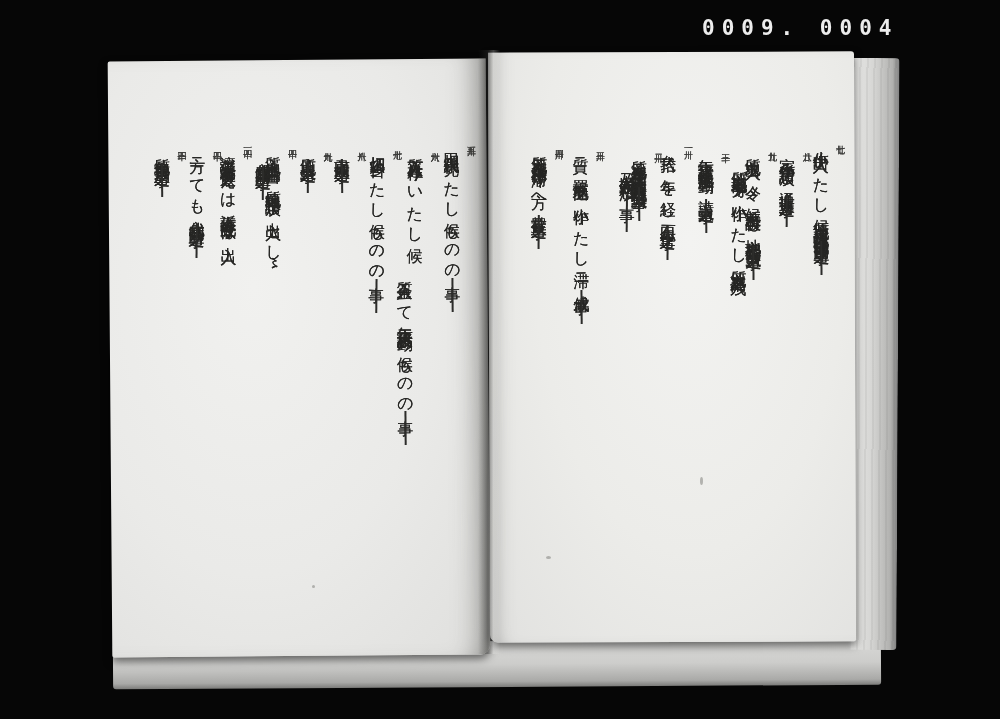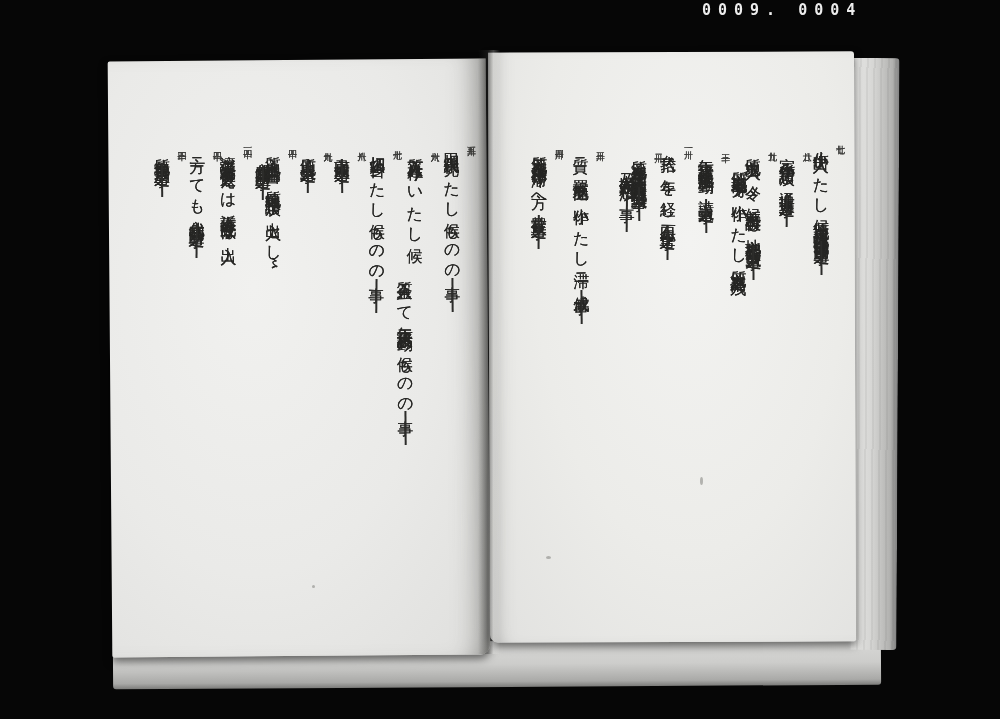--- a/index.html
+++ b/index.html
@@ -2,23 +2,23 @@
 <html><head>
 <meta charset="utf-8">
 <style>
   html,body{margin:0;padding:0;background:#000;}
   #photo{
     position:relative;width:1000px;height:719px;overflow:hidden;
     background:#060606;font-family:"DejaVu Sans",sans-serif;
   }
   
   #frame-counter{
-    position:absolute;left:702px;top:1px;
+    position:absolute;left:702px;top:16px;
     color:#ededed;font-family:"DejaVu Sans Mono",monospace;
-    font-size:15px;font-weight:bold;letter-spacing:7px;white-space:pre;
+    font-size:21px;font-weight:bold;letter-spacing:7px;white-space:pre;
   }
   
   #edges-bottom{
     position:absolute;left:113px;top:641px;width:768px;height:46px;
     background:linear-gradient(180deg,#d9d9d7 0%,#cdcdcb 50%,#a9a9a7 88%,#7c7c7a 100%);
     transform:rotate(-0.35deg);border-radius:3px;
   }
   #edges-right{
     position:absolute;left:851px;top:58px;width:47px;height:592px;
     background:

